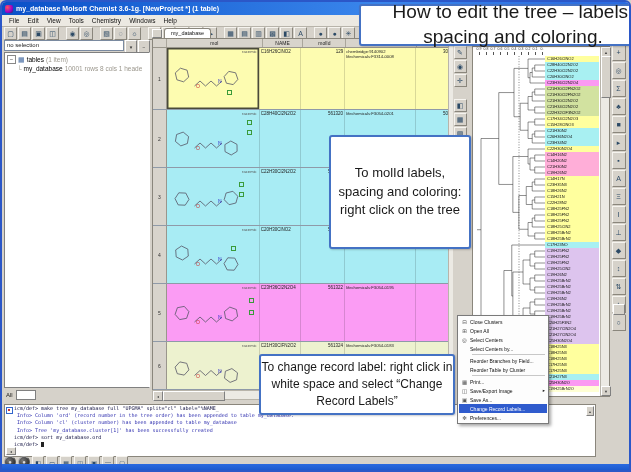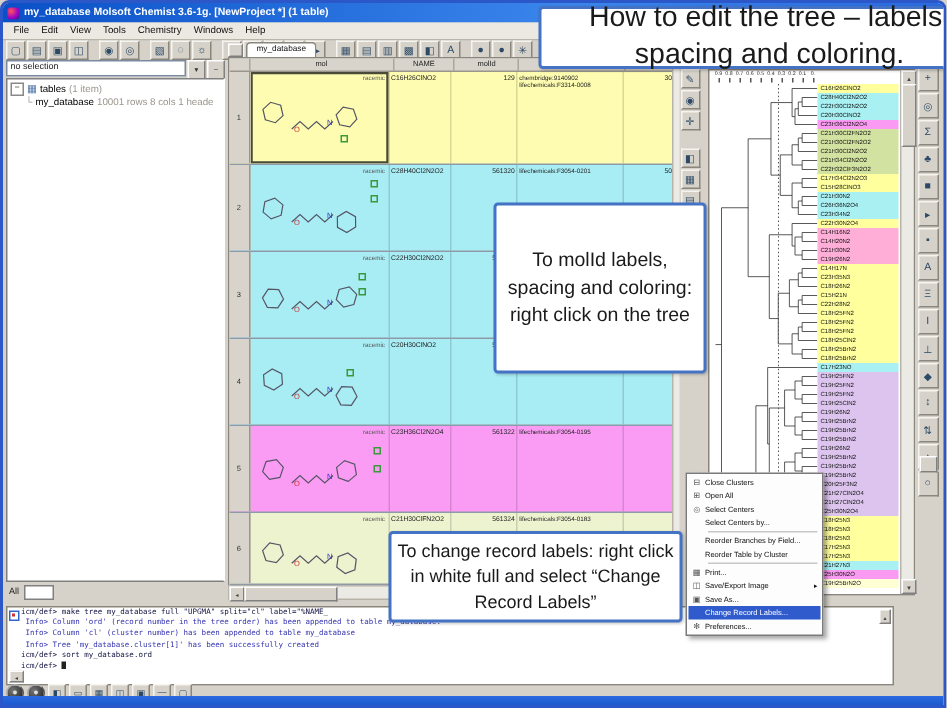--- a/index.html
+++ b/index.html
@@ -712,15 +712,15 @@
       <marker id="ah" markerWidth="6" markerHeight="6" refX="4" refY="3" orient="auto">
         <path d="M0,0 L6,3 L0,6 Z" fill="#4576b4"></path>
       </marker>
     </defs>
     <line x1="468" y1="176" x2="532" y2="199" stroke="#4576b4" stroke-width="4.5" marker-end="url(#ah)"></line>
     <line x1="447" y1="372" x2="459" y2="336" stroke="#4576b4" stroke-width="4.5" marker-end="url(#ah)"></line>
   </svg>
 
   <div class="callout" id="callout-top">How to edit the tree – labels, spacing and coloring.</div>
   <div class="callout" id="callout-mid">To molId labels, spacing and coloring: right click on the tree</div>
-  <div class="callout" id="callout-bottom">To change record labels: right click in white full and select “Change Record Labels”</div>
+  <div class="callout" id="callout-bottom">To change record label: right click in white space and select “Change Record Labels”</div>
 
 </div>
 
 </body></html>

